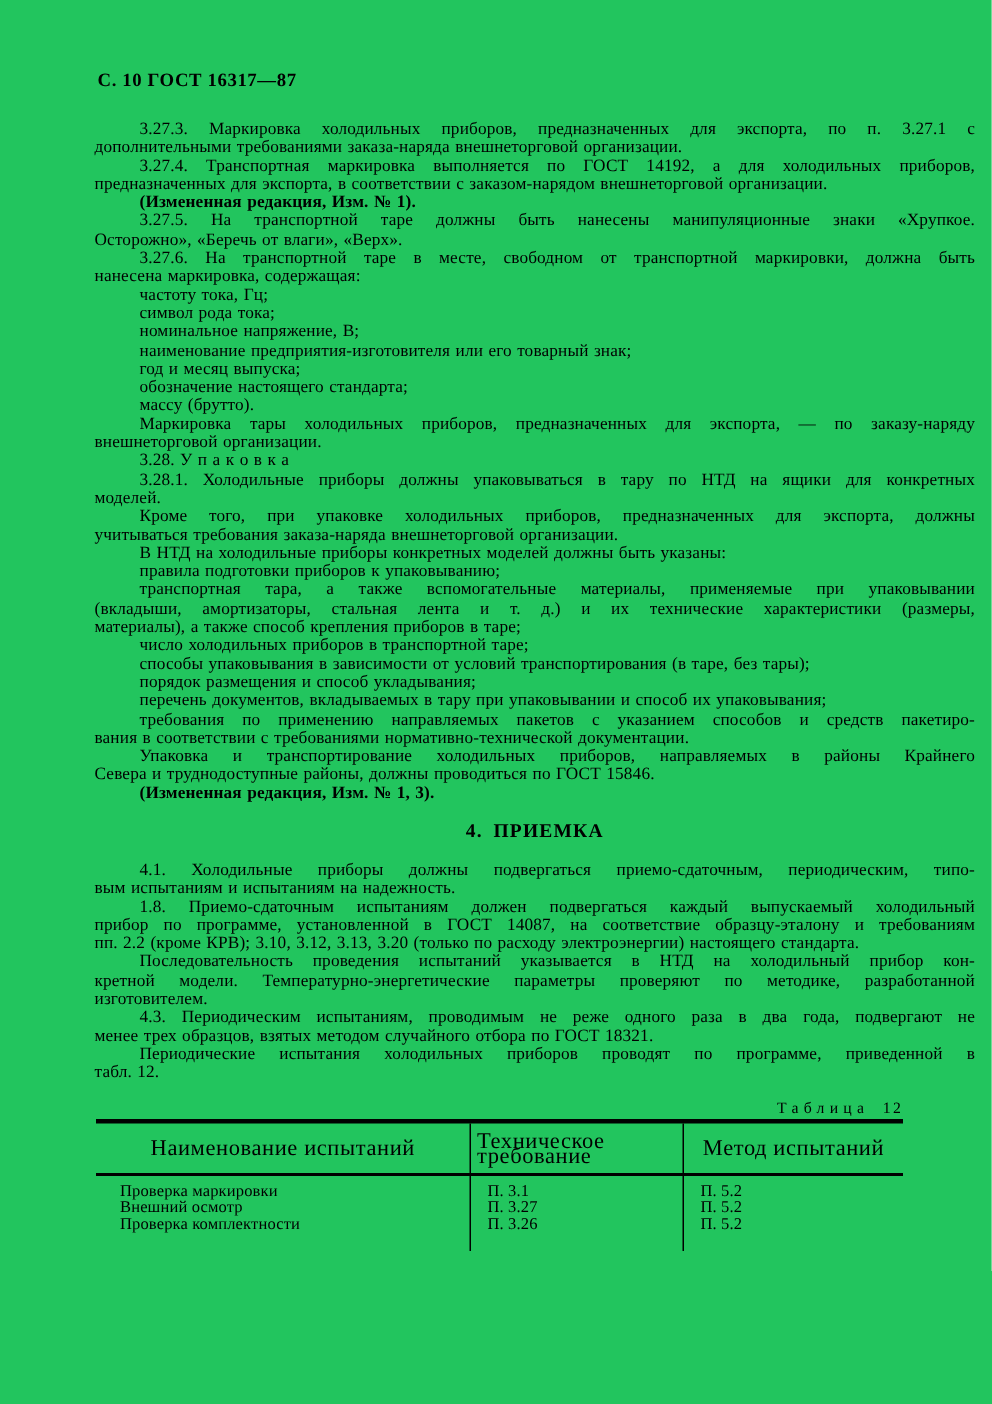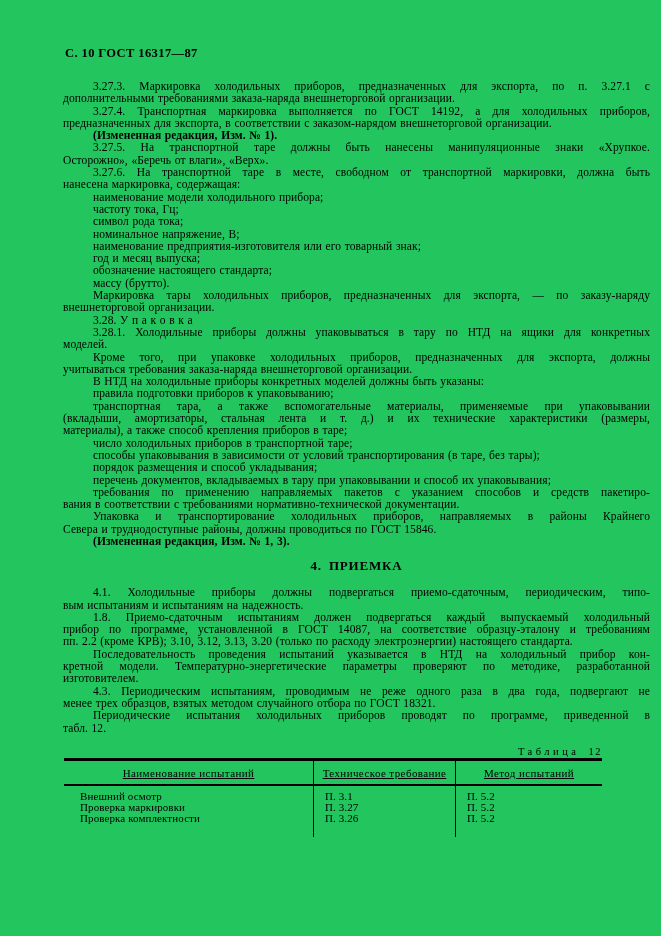--- a/index.html
+++ b/index.html
@@ -30,24 +30,23 @@
   }
   .tcaption {
     width:538px; text-align:right; font-size:10.5px; line-height:11px;
     margin:12px 0 1px 1px;
   }
   .cap-word { letter-spacing:3.5px; }
   .cap-num { margin-left:9px; letter-spacing:1.5px; }
   .ttable { width:538px; margin-left:1px; border-top:3px solid #000; }
   .thead { display:flex; border-bottom:2.5px solid #000; }
   .hc {
-    box-sizing:border-box; font-size:11px; line-height:10px; letter-spacing:.4px;
+    box-sizing:border-box; font-size:15px; line-height:10px; letter-spacing:.4px;
     display:flex; align-items:center; justify-content:center;
     padding:7px 4px 6px;
-    text-decoration:underline;
   }
   .hc1 { width:250px; } .hc2 { width:142px; } .hc3 { flex:1; }
   .hc1,.hc2 { border-right:1.5px solid #000; }
   .tbody { display:flex; }
   .bcol { box-sizing:border-box; padding:5px 0 12px; }
   .bcol1 { width:250px; } .bcol2 { width:142px; } .bcol3 { flex:1; }
   .bcol1,.bcol2 { border-right:1.5px solid #000; }
   .bcell { font-size:11px; line-height:11.3px; letter-spacing:.1px; }
   .bcol1 .bcell { padding-left:16px; }
   .bcol2 .bcell { padding-left:11px; }
@@ -62,21 +61,20 @@
   <div class="body-text">
       <div class="tline first just">3.27.3. Маркировка холодильных приборов, предназначенных для экспорта, по п. 3.27.1 с</div>
       <div class="tline">дополнительными требованиями заказа-наряда внешнеторговой организации.</div>
       <div class="tline first just">3.27.4. Транспортная маркировка выполняется по ГОСТ 14192, а для холодильных приборов,</div>
       <div class="tline">предназначенных для экспорта, в соответствии с заказом-нарядом внешнеторговой организации.</div>
       <div class="tline first bold">(Измененная редакция, Изм. № 1).</div>
       <div class="tline first just">3.27.5. На транспортной таре должны быть нанесены манипуляционные знаки «Хрупкое.</div>
       <div class="tline">Осторожно», «Беречь от влаги», «Верх».</div>
       <div class="tline first just">3.27.6. На транспортной таре в месте, свободном от транспортной маркировки, должна быть</div>
       <div class="tline">нанесена маркировка, содержащая:</div>
-      <div class="tline first">наименование модели холодильного прибора;</div>
       <div class="tline first">частоту тока, Гц;</div>
       <div class="tline first">символ рода тока;</div>
       <div class="tline first">номинальное напряжение, В;</div>
       <div class="tline first">наименование предприятия-изготовителя или его товарный знак;</div>
       <div class="tline first">год и месяц выпуска;</div>
       <div class="tline first">обозначение настоящего стандарта;</div>
       <div class="tline first">массу (брутто).</div>
       <div class="tline first just">Маркировка тары холодильных приборов, предназначенных для экспорта, — по заказу-наряду</div>
       <div class="tline">внешнеторговой организации.</div>
       <div class="tline first">3.28. У п а к о в к а</div>
@@ -118,22 +116,22 @@
   </div>
 
   <div class="ttable">
     <div class="thead">
         <div class="hc hc1">Наименование испытаний</div>
         <div class="hc hc2">Техническое требование</div>
         <div class="hc hc3">Метод испытаний</div>
       </div>
     <div class="tbody">
         <div class="bcol bcol1">
+          <div class="bcell">Проверка маркировки</div>
           <div class="bcell">Внешний осмотр</div>
-          <div class="bcell">Проверка маркировки</div>
           <div class="bcell">Проверка комплектности</div>
         </div>
         <div class="bcol bcol2">
           <div class="bcell">П. 3.1</div>
           <div class="bcell">П. 3.27</div>
           <div class="bcell">П. 3.26</div>
         </div>
         <div class="bcol bcol3">
           <div class="bcell">П. 5.2</div>
           <div class="bcell">П. 5.2</div>

